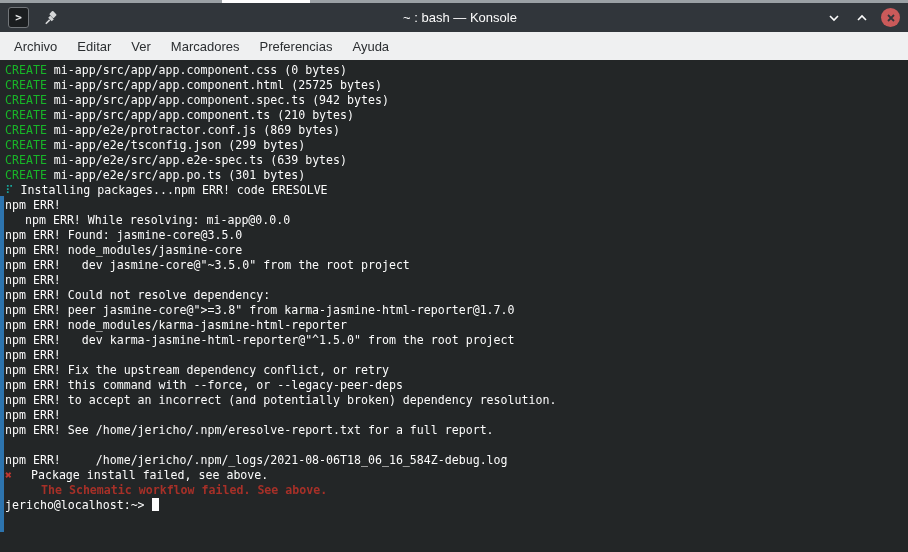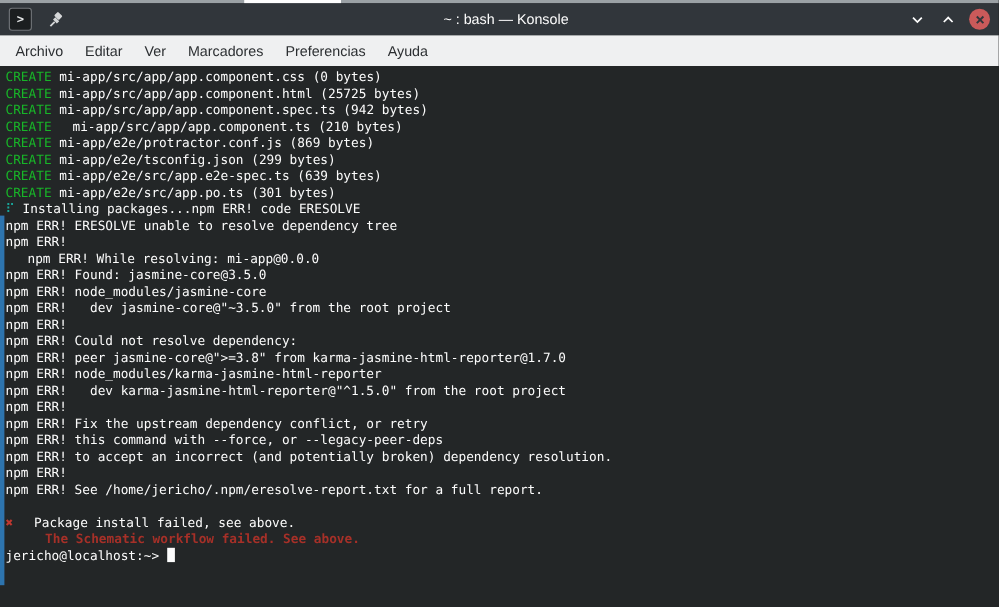--- a/index.html
+++ b/index.html
@@ -81,43 +81,43 @@
       <span class="menu-item">Preferencias</span>
       <span class="menu-item">Ayuda</span>
     </div>
 
   <div class="terminal">
     <div class="scroll-thumb"></div>
     <div id="term-lines">
         <div class="tline"><span style="color: rgb(24, 181, 40);">CREATE</span><span style="color: rgb(252, 252, 252);"> mi-app/src/app/app.component.css (0 bytes)</span></div>
         <div class="tline"><span style="color: rgb(24, 181, 40);">CREATE</span><span style="color: rgb(252, 252, 252);"> mi-app/src/app/app.component.html (25725 bytes)</span></div>
         <div class="tline"><span style="color: rgb(24, 181, 40);">CREATE</span><span style="color: rgb(252, 252, 252);"> mi-app/src/app/app.component.spec.ts (942 bytes)</span></div>
-        <div class="tline"><span style="color: rgb(24, 181, 40);">CREATE</span><span style="color: rgb(252, 252, 252); margin-left: 12px;"> mi-app/src/app/app.component.ts (210 bytes)</span></div>
+        <div class="tline"><span style="color: rgb(24, 181, 40);">CREATE</span><span style="color: rgb(252, 252, 252);"> mi-app/src/app/app.component.ts (210 bytes)</span></div>
         <div class="tline"><span style="color: rgb(24, 181, 40);">CREATE</span><span style="color: rgb(252, 252, 252);"> mi-app/e2e/protractor.conf.js (869 bytes)</span></div>
         <div class="tline"><span style="color: rgb(24, 181, 40);">CREATE</span><span style="color: rgb(252, 252, 252);"> mi-app/e2e/tsconfig.json (299 bytes)</span></div>
         <div class="tline"><span style="color: rgb(24, 181, 40);">CREATE</span><span style="color: rgb(252, 252, 252);"> mi-app/e2e/src/app.e2e-spec.ts (639 bytes)</span></div>
         <div class="tline"><span style="color: rgb(24, 181, 40);">CREATE</span><span style="color: rgb(252, 252, 252);"> mi-app/e2e/src/app.po.ts (301 bytes)</span></div>
         <div class="tline"><span style="color: rgb(25, 166, 154);">⠏</span><span style="color: rgb(252, 252, 252);"> Installing packages...npm ERR! code ERESOLVE</span></div>
-        <div class="tline"><span style="color: rgb(252, 252, 252);">npm ERR! ERESOLVE unable to resolve dependency tree</span></div>
         <div class="tline"><span style="color: rgb(252, 252, 252);">npm ERR!</span></div>
         <div class="tline"><span style="color: rgb(252, 252, 252); padding-left: 20px;">npm ERR! While resolving: mi-app@0.0.0</span></div>
         <div class="tline"><span style="color: rgb(252, 252, 252);">npm ERR! Found: jasmine-core@3.5.0</span></div>
         <div class="tline"><span style="color: rgb(252, 252, 252);">npm ERR! node_modules/jasmine-core</span></div>
         <div class="tline"><span style="color: rgb(252, 252, 252);">npm ERR!   dev jasmine-core@"~3.5.0" from the root project</span></div>
         <div class="tline"><span style="color: rgb(252, 252, 252);">npm ERR!</span></div>
         <div class="tline"><span style="color: rgb(252, 252, 252);">npm ERR! Could not resolve dependency:</span></div>
         <div class="tline"><span style="color: rgb(252, 252, 252);">npm ERR! peer jasmine-core@"&gt;=3.8" from karma-jasmine-html-reporter@1.7.0</span></div>
         <div class="tline"><span style="color: rgb(252, 252, 252);">npm ERR! node_modules/karma-jasmine-html-reporter</span></div>
         <div class="tline"><span style="color: rgb(252, 252, 252);">npm ERR!   dev karma-jasmine-html-reporter@"^1.5.0" from the root project</span></div>
         <div class="tline"><span style="color: rgb(252, 252, 252);">npm ERR!</span></div>
         <div class="tline"><span style="color: rgb(252, 252, 252); margin-top: 37px;">npm ERR! Fix the upstream dependency conflict, or retry</span></div>
         <div class="tline"><span style="color: rgb(252, 252, 252);">npm ERR! this command with --force, or --legacy-peer-deps</span></div>
         <div class="tline"><span style="color: rgb(252, 252, 252);">npm ERR! to accept an incorrect (and potentially broken) dependency resolution.</span></div>
         <div class="tline"><span style="color: rgb(252, 252, 252);">npm ERR!</span></div>
         <div class="tline"><span style="color: rgb(252, 252, 252);">npm ERR! See /home/jericho/.npm/eresolve-report.txt for a full report.</span></div>
         <div class="tline"><span style="color: rgb(252, 252, 252);"></span></div>
+        <div class="tline"><span style="color: rgb(252, 252, 252);">npm ERR!     /home/jericho/.npm/_logs/2021-08-06T18_06_16_584Z-debug.log</span></div>
         <div class="tline"><span style="color: rgb(191, 55, 48);">✖</span><span style="color: rgb(252, 252, 252); margin-left: 12px;"> Package install failed, see above.</span></div>
         <div class="tline"><span style="color: rgb(166, 48, 40); font-weight: bold; margin-left: 36px;">The Schematic workflow failed. See above.</span></div>
         <div class="tline"><span style="color: rgb(252, 252, 252);">jericho@localhost:~&gt; </span><span class="cursor"></span></div>
       </div>
   </div>
 
 </div>
 
 </body></html>

